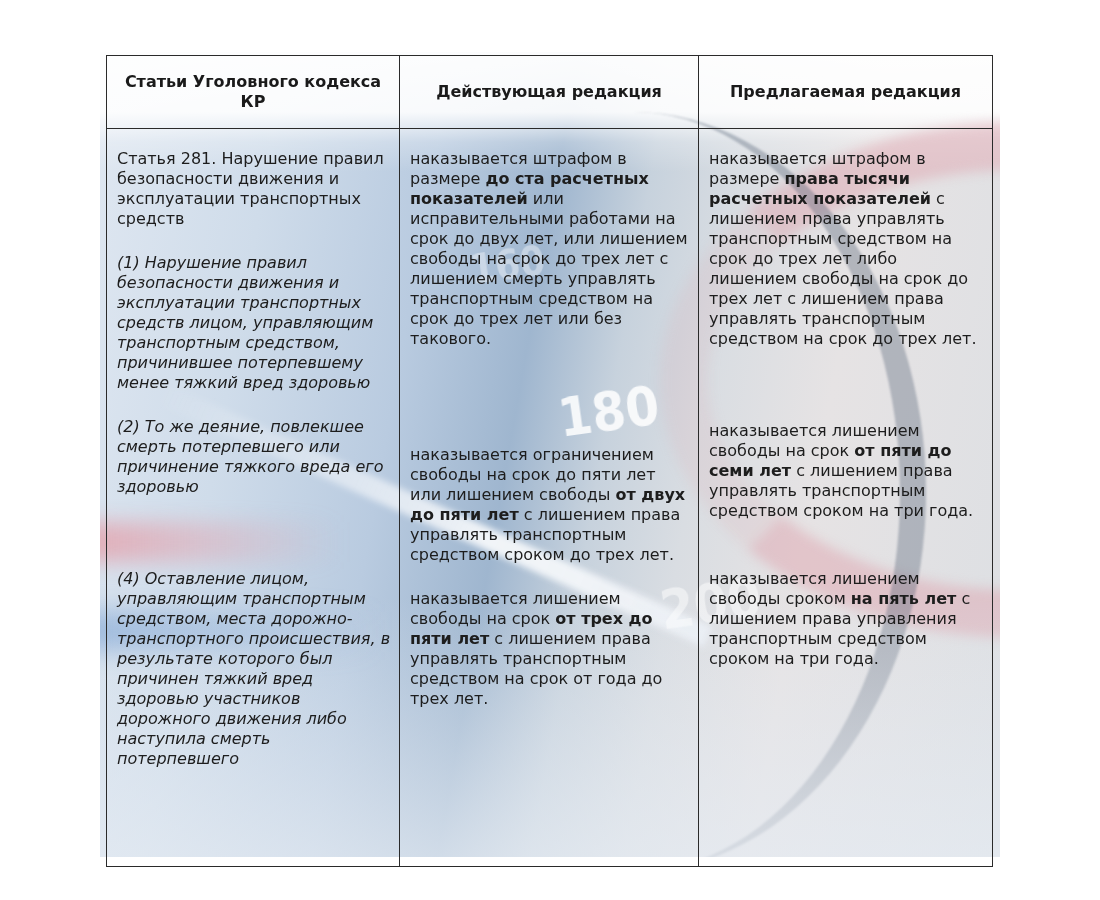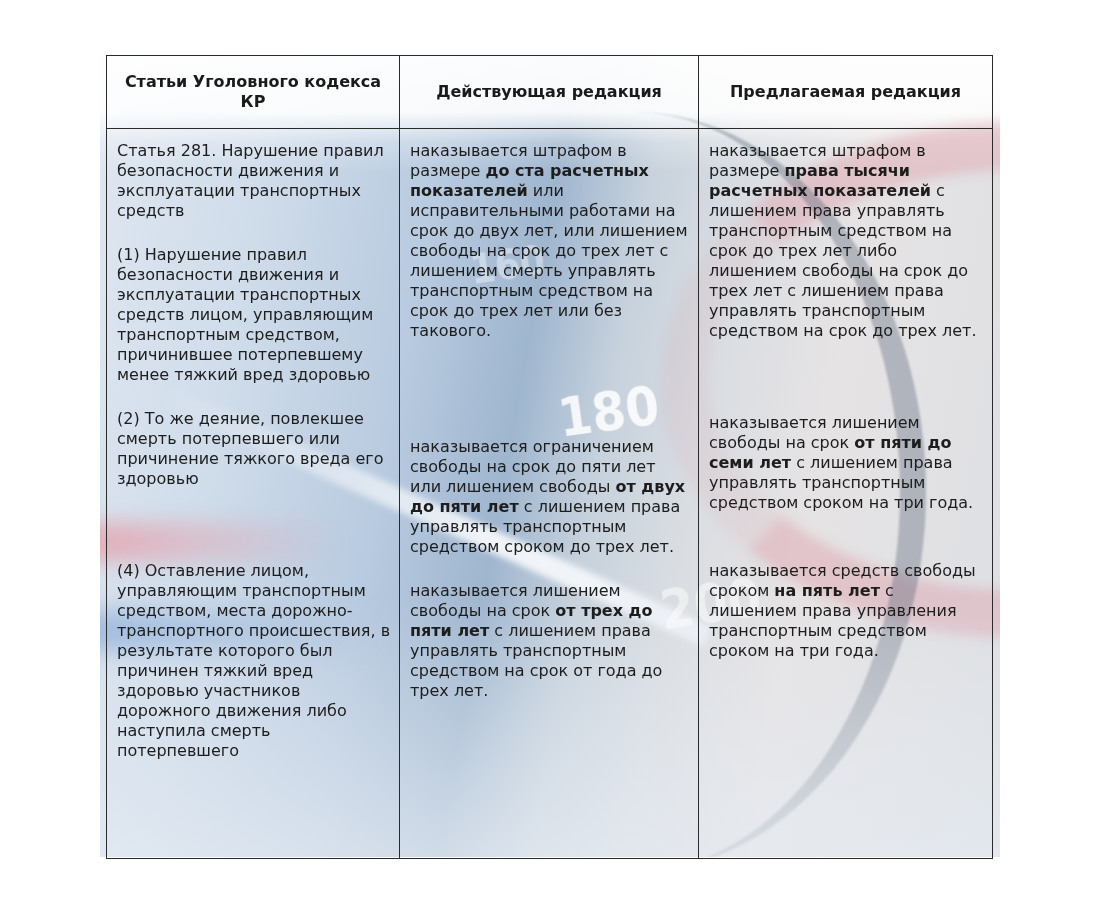--- a/index.html
+++ b/index.html
@@ -114,27 +114,28 @@
     table.law th {
       height: 72px;
       font-weight: bold;
       font-size: 16px;
       text-align: center;
       vertical-align: middle;
       padding: 0 8px;
       color: #1a1a1a;
     }
     table.law td {
-      padding: 12px 8px 0 10px;
+      padding: 20px 8px 0 10px;
       height: 717px;
     }
     .block {
       margin: 0;
     }
     .it {
+      font-style: italic;
     }
     .b {
       font-weight: bold;
     }
     .gap-a { height: 24px; }
   </style>
 </head>
 <body>
 
 <div class="photo">
@@ -180,17 +181,17 @@
         <div style="height:96px"></div>
         <p class="block"><span>наказывается ограничением свободы на срок до пяти лет или лишением свободы </span><span class="b">от двух до пяти лет</span><span> с лишением права управлять транспортным средством сроком до трех лет.</span></p>
         <div class="gap-a"></div>
         <p class="block"><span>наказывается лишением свободы на срок </span><span class="b">от трех до пяти лет</span><span> с лишением права управлять транспортным средством на срок от года до трех лет.</span></p>
       </td>
       <td>
         <p class="block"><span>наказывается штрафом в размере </span><span class="b">права тысячи расчетных показателей</span><span> с лишением права управлять транспортным средством на срок до трех лет либо лишением свободы на срок до трех лет с лишением права управлять транспортным средством на срок до трех лет.</span></p>
         <div style="height:72px"></div>
         <p class="block"><span>наказывается лишением свободы на срок </span><span class="b">от пяти до семи лет</span><span> с лишением права управлять транспортным средством сроком на три года.</span></p>
         <div style="height:48px"></div>
-        <p class="block"><span>наказывается средств свободы сроком </span><span class="b">на пять лет</span><span> с лишением права управления транспортным средством сроком на три года.</span></p>
+        <p class="block"><span>наказывается лишением свободы сроком </span><span class="b">на пять лет</span><span> с лишением права управления транспортным средством сроком на три года.</span></p>
       </td>
     </tr>
   </tbody>
 </table>
 
 </body></html>

